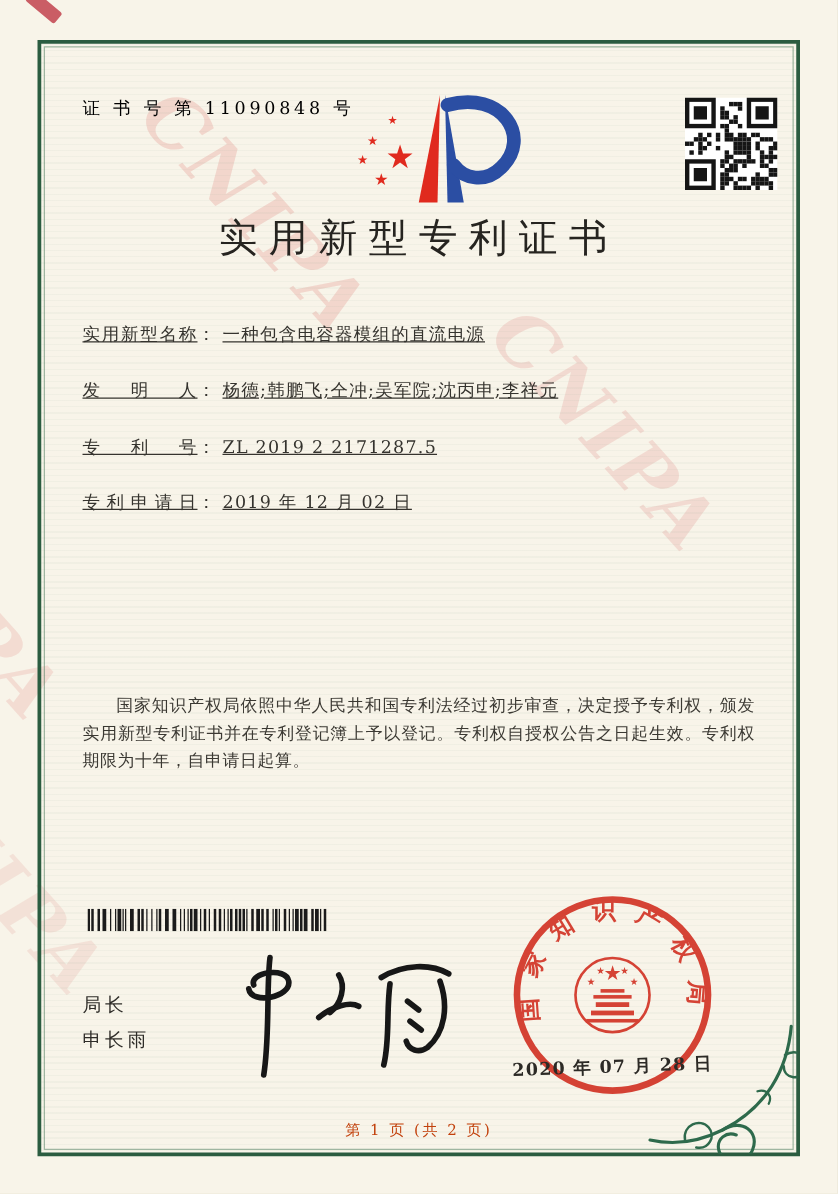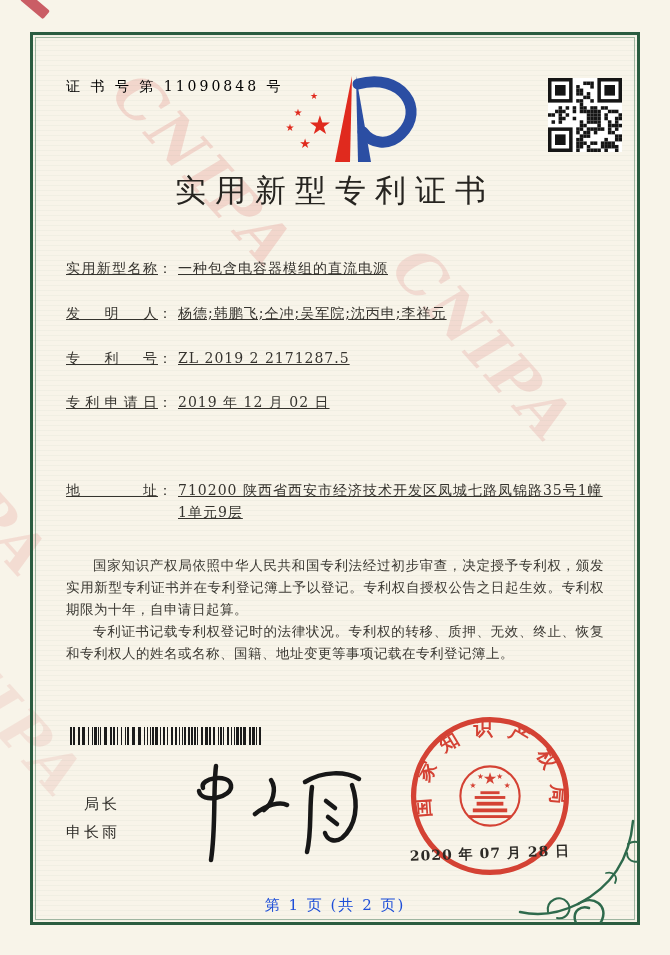--- a/index.html
+++ b/index.html
@@ -28,28 +28,28 @@
   .flabel{display:inline-block;width:92px;text-align:justify;text-align-last:justify;text-justify:inter-character;
           vertical-align:top;letter-spacing:1px;text-decoration:underline;}
   .colon{vertical-align:top;}
   .fvalue{margin-left:6px;letter-spacing:1px;vertical-align:top;text-decoration:underline;}
   .fvalue.wrap{display:inline-block;width:428px;}
   .grp2{position:absolute;left:282px;top:0;}
   .paras{position:absolute;left:66px;top:556px;width:538px;font-size:13.5px;line-height:22px;
          text-align:justify;color:#3b3933;letter-spacing:.5px;font-family:Liberation Mono, monospace;}
   .paras p{margin:0;text-indent:2em;}
   .barcode{position:absolute;left:70px;top:727px;}
-  .signer{position:absolute;left:66px;top:790px;font-size:15px;line-height:28px;letter-spacing:3px;color:#2e2c28;text-align:right;}
+  .signer{position:absolute;left:66px;top:790px;font-size:15px;line-height:28px;letter-spacing:3px;color:#2e2c28;}
   .sig{position:absolute;left:185px;top:760px;}
   .seal{position:absolute;left:404px;top:708px;}
   .sealdate{position:absolute;left:404px;top:845px;width:172px;text-align:center;font-size:14px;
             font-weight:bold;letter-spacing:1px;color:#2c2a26;transform:rotate(-2deg);}
   .flourish{position:absolute;left:518px;top:818px;}
-  .footer{position:absolute;left:0;right:0;top:896px;text-align:center;font-size:15px;
-          letter-spacing:2px;color:#1d4ed8;}
+  .footer{position:absolute;left:0;right:0;top:896px;text-align:center;font-size:12px;
+          letter-spacing:2px;color:#c2410c;}
 </style>
 </head>
 <body>
 
 <div class="page">
 
   <div class="wm" style="left:150px;top:58px;">CNIPA</div>
   <div class="wm w2" style="left:430px;top:233px;">CNIPA</div>
   <div class="wm w3" style="left:-95px;top:368px;">CNIPA</div>
   <div class="wm w4" style="left:-60px;top:588px;">CNIPA</div>
@@ -233,27 +233,23 @@
   </div>
   <div class="row" style="top:302px">
     <span class="flabel">发明人</span><span class="colon">：</span><span class="fvalue">杨德;韩鹏飞;仝冲;吴军院;沈丙申;李祥元</span>
   </div>
   <div class="row" style="top:347px">
     <span class="flabel">专利号</span><span class="colon">：</span><span class="fvalue">ZL 2019 2 2171287.5</span>
   </div>
   <div class="row" style="top:391px">
     <span class="flabel">专利申请日</span><span class="colon">：</span><span class="fvalue">2019 年 12 月 02 日</span>
   </div>
-  <div class="row" style="top:479px">
-    <span class="flabel">地址</span><span class="colon">：</span><span class="fvalue wrap">710200 陕西省西安市经济技术开发区凤城七路凤锦路35号1幢1单元9层</span>
-  </div>
 
   <div class="paras">
     <p>国家知识产权局依照中华人民共和国专利法经过初步审查，决定授予专利权，颁发实用新型专利证书并在专利登记簿上予以登记。专利权自授权公告之日起生效。专利权期限为十年，自申请日起算。</p>
-    <p>专利证书记载专利权登记时的法律状况。专利权的转移、质押、无效、终止、恢复和专利权人的姓名或名称、国籍、地址变更等事项记载在专利登记簿上。</p>
   </div>
 
   <svg class="barcode" width="196" height="18" viewBox="0 0 196 18">
     <g id="bar-bars" fill="#1b1b1b">
         <rect x="0" y="0" width="2" height="18"></rect>
         <rect x="3" y="0" width="2" height="18"></rect>
         <rect x="8" y="0" width="2" height="18"></rect>
         <rect x="12" y="0" width="3" height="18"></rect>
         <rect x="18" y="0" width="1" height="18"></rect>
         <rect x="22" y="0" width="1" height="18"></rect>

